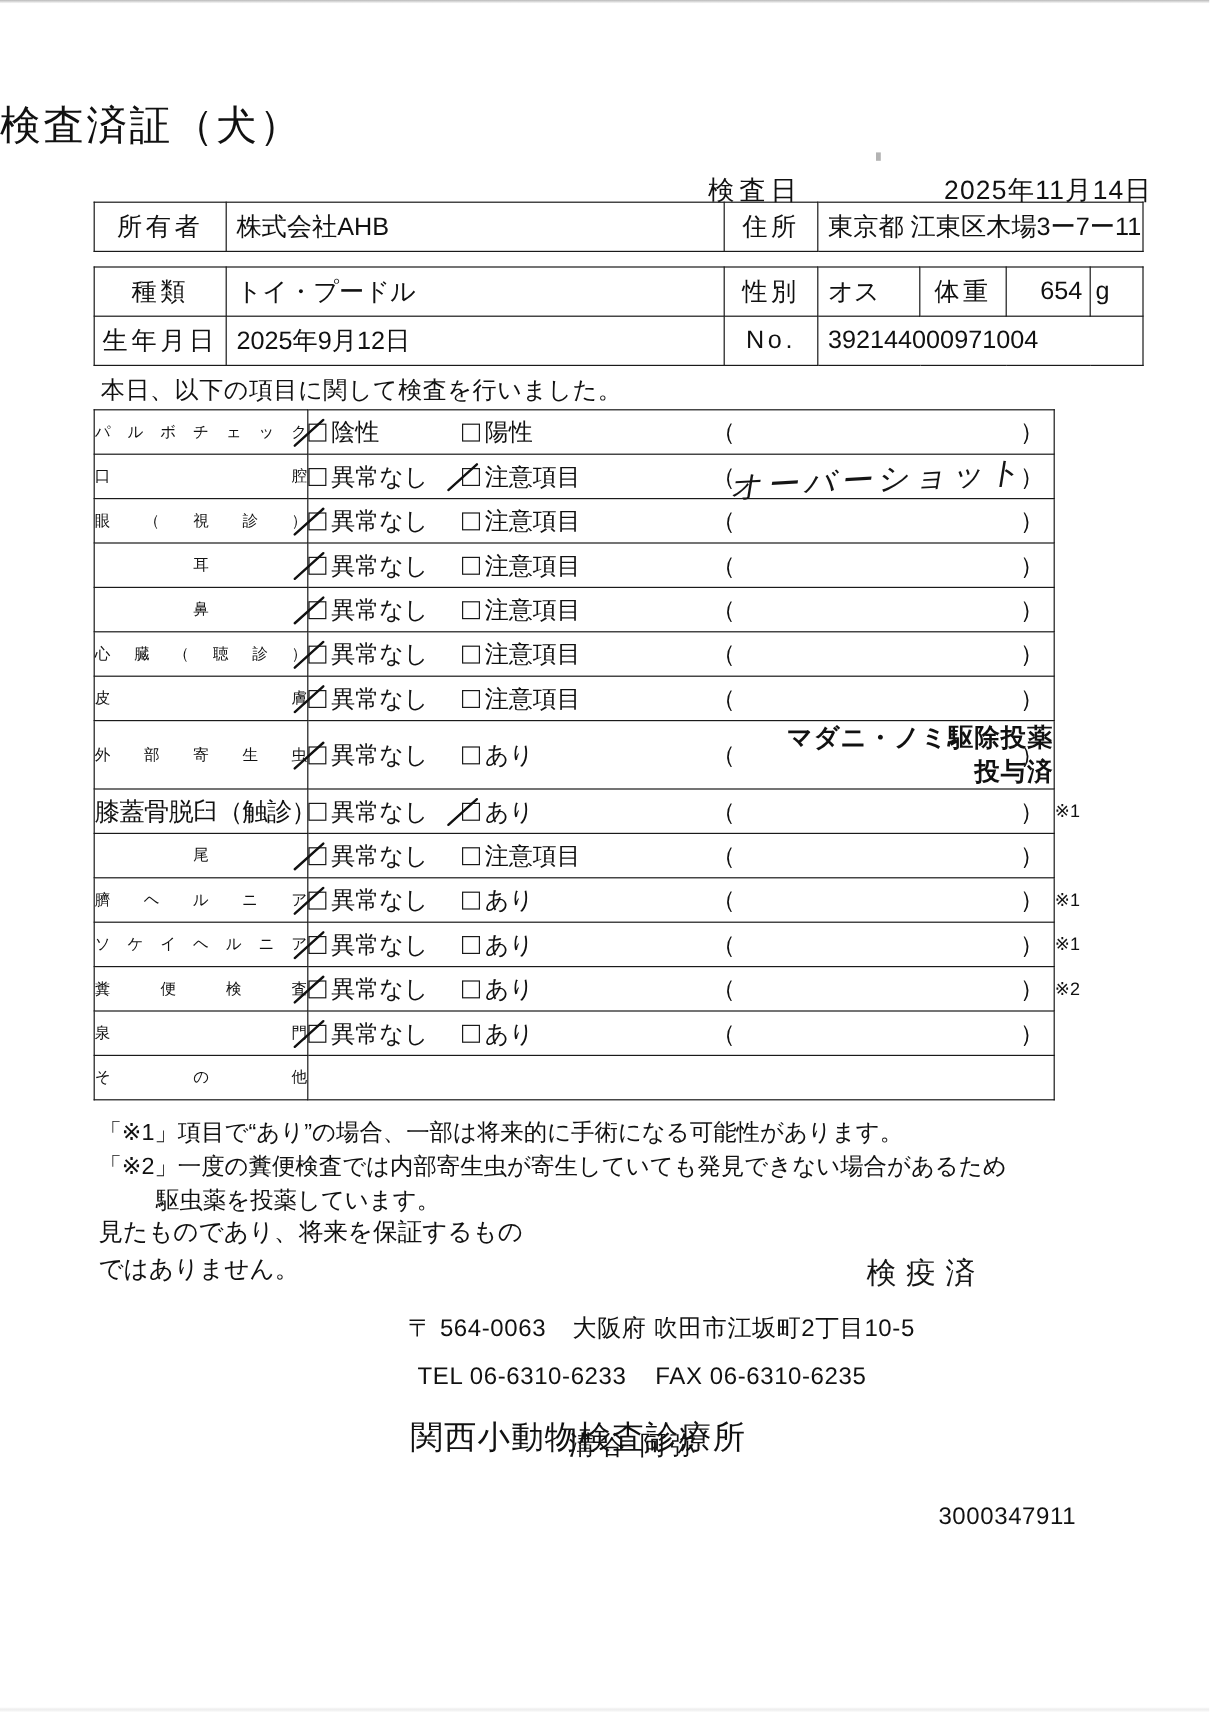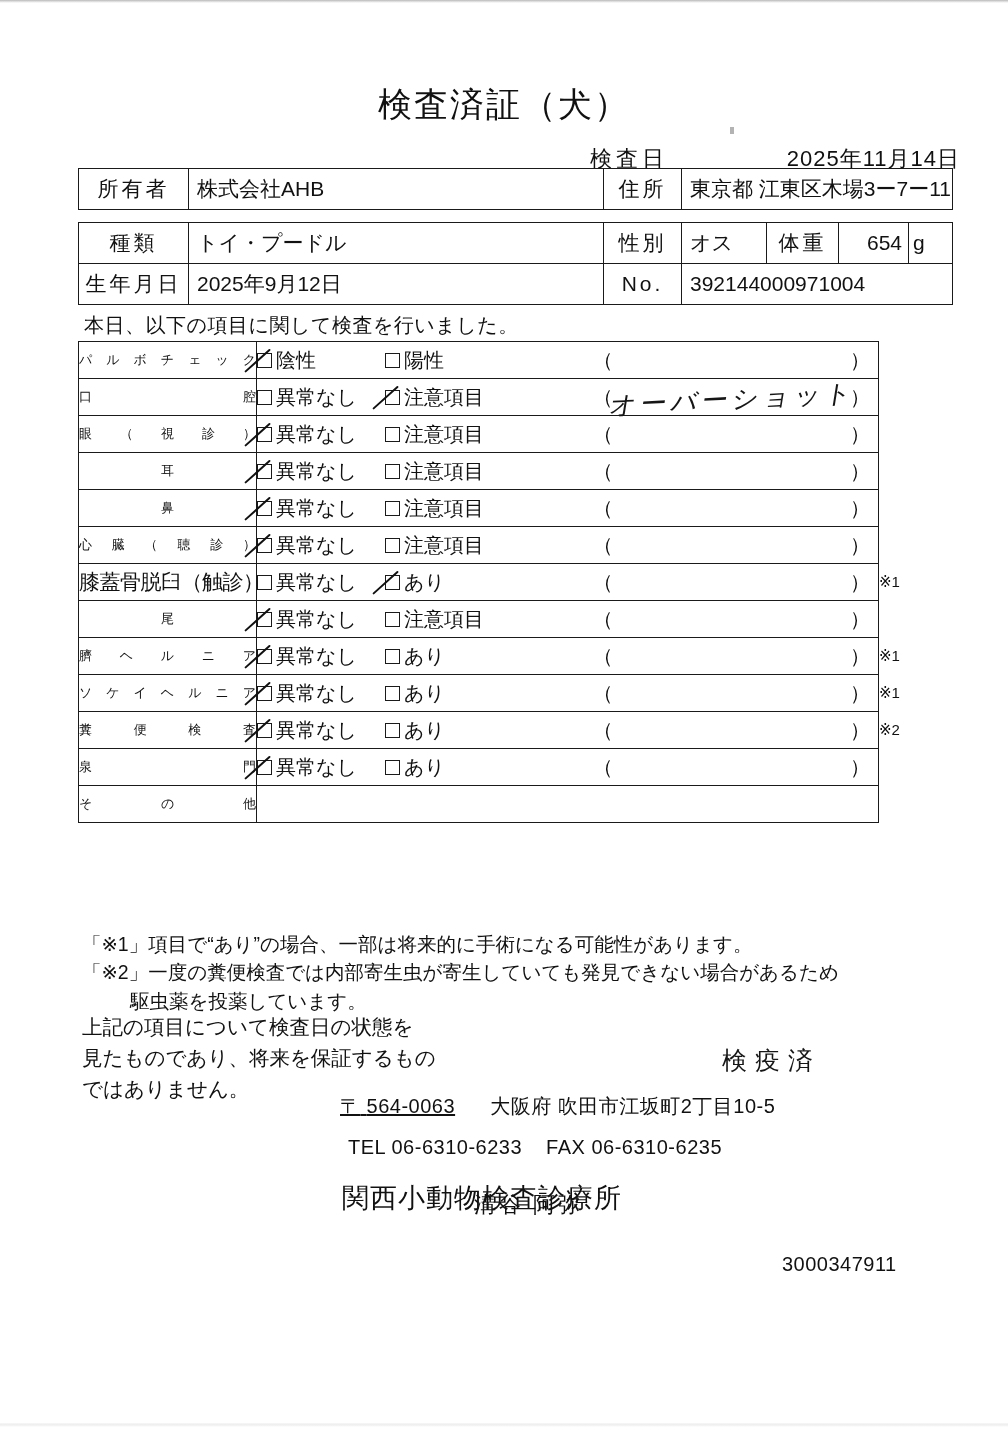--- a/index.html
+++ b/index.html
@@ -39,21 +39,21 @@
     background: #9a9a9a;
     opacity: .75;
   }
 
   
   .title {
     position: absolute;
     top: 82px;
     left: 0;
     width: 1008px;
-    text-align: center;
+    text-align: left;
     font-size: 34px;
     letter-spacing: 2px;
     font-weight: 500;
   }
 
   
   .examdate-row {
     position: absolute;
     top: 144px;
     left: 590px;
@@ -234,21 +234,21 @@
   }
 
   
   .clinic-postal {
     position: absolute;
     top: 1093px;
     left: 340px;
     font-size: 20px;
     letter-spacing: .5px;
   }
-  .clinic-postal .zip { margin-right: 29px; text-decoration: underline; }
+  .clinic-postal .zip { margin-right: 16px; }
   .clinic-tel {
     position: absolute;
     top: 1136px;
     left: 348px;
     font-size: 20px;
     letter-spacing: .5px;
   }
   .clinic-tel .fax { margin-left: 18px; }
   .clinic-name {
     position: absolute;
@@ -458,20 +458,61 @@
               </span>
               <span class="note-area">
                 <span class="paren-open">（</span>
                 <span class="paren-close">）</span>
               </span>
             </div>
           </td>
           <td class="mark"></td>
         </tr>
         <tr>
+          <td class="item-label">皮膚</td>
+          <td class="opts">
+            <div class="optwrap">
+              <span class="opt first">
+                <span class="box checked"></span>
+                <span>異常なし</span>
+              </span>
+              <span class="opt second">
+                <span class="box"></span>
+                <span>注意項目</span>
+              </span>
+              <span class="note-area">
+                <span class="paren-open">（</span>
+                <span class="paren-close">）</span>
+              </span>
+            </div>
+          </td>
+          <td class="mark"></td>
+        </tr>
+        <tr>
+          <td class="item-label">外部寄生虫</td>
+          <td class="opts">
+            <div class="optwrap">
+              <span class="opt first">
+                <span class="box checked"></span>
+                <span>異常なし</span>
+              </span>
+              <span class="opt second">
+                <span class="box"></span>
+                <span>あり</span>
+              </span>
+              <span class="note-area">
+                <span class="paren-open">（</span>
+                <span class="printed-note">マダニ・ノミ駆除投薬投与済</span>
+                <span class="paren-close">）</span>
+              </span>
+            </div>
+          </td>
+          <td class="mark"></td>
+        </tr>
+        <tr>
           <td class="item-label tight">膝蓋骨脱臼（触診）</td>
           <td class="opts">
             <div class="optwrap">
               <span class="opt first">
                 <span class="box"></span>
                 <span>異常なし</span>
               </span>
               <span class="opt second">
                 <span class="box checked"></span>
                 <span>あり</span>
@@ -592,21 +633,20 @@
       </tbody>
   </table>
 
   <div class="footnotes">
     <div>「※1」項目で“あり”の場合、一部は将来的に手術になる可能性があります。</div>
     <div>「※2」一度の糞便検査では内部寄生虫が寄生していても発見できない場合があるため</div>
     <span class="fn2-cont">駆虫薬を投薬しています。</span>
   </div>
 
   <div class="disclaimer">
-    <div>上記の項目について検査日の状態を</div>
     <div>見たものであり、将来を保証するもの</div>
     <div>ではありません。</div>
   </div>
 
   <div class="stamp">検疫済</div>
 
   <div class="clinic-postal">
     <span class="zip"><span>〒</span>&nbsp;<span>564-0063</span></span>
     <span>大阪府 吹田市江坂町2丁目10-5</span>
   </div>

